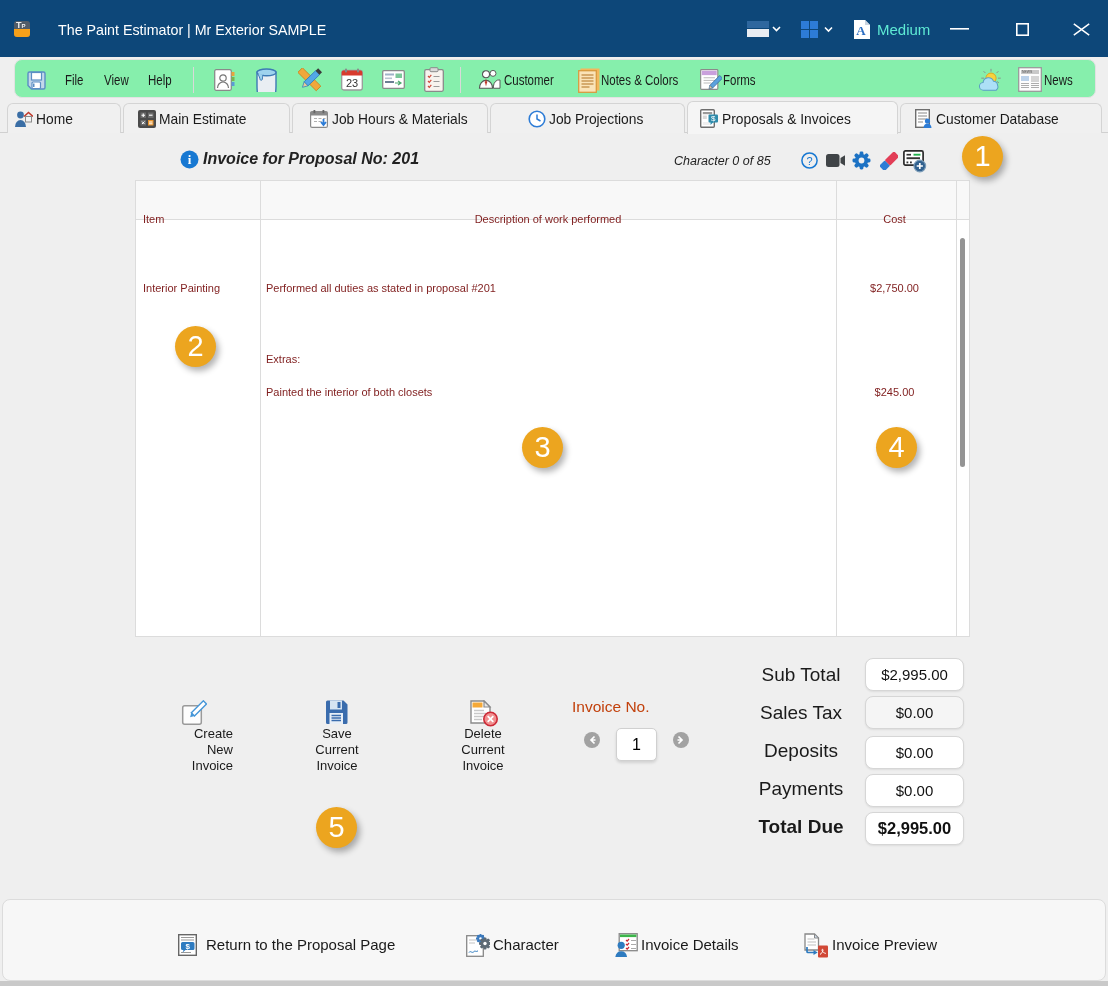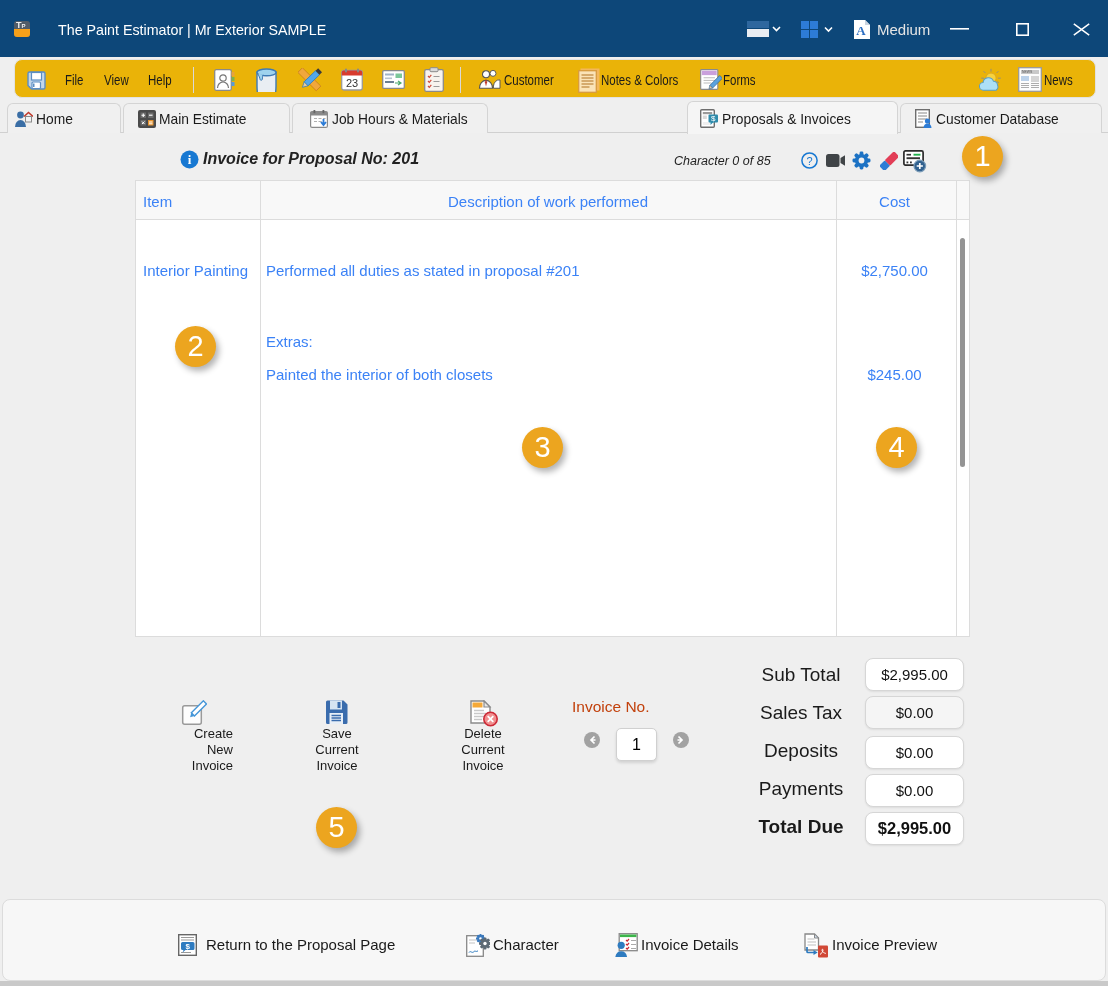--- a/index.html
+++ b/index.html
@@ -8,42 +8,42 @@
 .abs { position:absolute; }
 
 
 #titlebar { position:absolute; left:0; top:0; width:1108px; height:57px; background:#0d4779; }
 #titlebar .title { position:absolute; left:58px; top:21px; color:#fff; font-size:15px; transform:scaleX(0.95); transform-origin:0 0; }
 #appicon { position:absolute; left:14px; top:21px; width:16px; height:16px; border-radius:3px; overflow:hidden; background:#515c68; }
 #appicon .bottom { position:absolute; left:0; bottom:0; width:16px; height:8px; background:#f5a01a; }
 #appicon .t { position:absolute; left:2px; top:-1px; color:#f0f0f0; font-size:9px; font-weight:bold; }
 
 
-#toolbar { position:absolute; left:14px; top:59px; width:1082px; height:39px; background:#eab308; border:1px solid #e2e2e2; border-radius:8px; }
+#toolbar { position:absolute; left:14px; top:59px; width:1082px; height:39px; background:#86efac; border:1px solid #e2e2e2; border-radius:8px; }
 #toolbar .menu { position:absolute; top:12px; font-size:14px; color:#1a1a1a; transform:scaleX(0.82); transform-origin:0 0; }
 .vsep { position:absolute; top:7px; height:26px; width:1px; background:#d9d9d9; }
 .tbtext { position:absolute; top:12px; font-size:14px; color:#1a1a1a; transform:scaleX(0.82); transform-origin:0 0; }
 
 
 #tabrow { position:absolute; left:0; top:101px; width:1108px; height:31px; }
 #tabrow .line { position:absolute; left:0; top:31px; width:1108px; height:1px; background:#d0d0d0; }
 .tab { position:absolute; top:2px; height:30px; background:#f0f0f0; border:1px solid #d4d4d4; border-bottom:none; border-radius:6px 6px 0 0; font-size:15px; color:#1a1a1a; display:flex; align-items:center; justify-content:flex-start; gap:3px; }
 .tab .tt { display:inline-block; transform:scaleX(0.92); transform-origin:0 50%; white-space:nowrap; }
 .tab.active { top:0; height:33px; background:#f5f5f5; z-index:2; }
 
 
 #inforow { position:absolute; left:135px; top:145px; width:835px; height:30px; }
 
 
 #tbl { position:absolute; left:135px; top:180px; width:835px; height:457px; background:#fff; border:1px solid #dcdcdc; }
 #tbl .hdr { position:absolute; left:0; top:0; width:100%; height:39px; background:#f8f8f8; border-bottom:1px solid #dcdcdc; font-size:15px; color:#1a1a1a; }
 #tbl .c1 { position:absolute; left:124px; top:0; bottom:0; width:1px; background:#dcdcdc; }
 #tbl .c2 { position:absolute; left:700px; top:0; bottom:0; width:1px; background:#dcdcdc; }
 #tbl .c3 { position:absolute; left:820px; top:0; bottom:0; width:1px; background:#dcdcdc; }
-.cell { position:absolute; font-size:15px; color:#3b82f6; }
+.cell { position:absolute; font-size:11px; color:#7f1d1d;margin-top:20px; }
 
 
 #thumb { position:absolute; left:824px; top:57px; width:5px; height:229px; background:#949494; border-radius:3px; }
 
 
 .numcirc { position:absolute; width:41px; height:41px; border-radius:50%; background:#eca51f; color:#fff; font-size:29px; display:flex; align-items:center; justify-content:center; box-shadow:3px 4px 6px rgba(0,0,0,0.3); }
 
 
 .btnlabel { position:absolute; text-align:center; font-size:13px; color:#1a1a1a; line-height:16px; }
 
@@ -78,21 +78,21 @@
     <rect x="0" y="9" width="8" height="8" fill="#2d7cd6"></rect>
     <rect x="9" y="9" width="8" height="8" fill="#2d7cd6"></rect>
     <path d="M24 6.5 l3.5 3.5 L31 6.5" stroke="#fff" stroke-width="1.6" fill="none"></path>
   </svg>
 
   <svg class="abs" style="left:853px; top:20px;" width="18" height="19" viewBox="0 0 18 19">
     <path d="M1 0 h11 l5 5 v14 h-16 z" fill="#fff"></path>
     <path d="M12 0 l5 5 h-5 z" fill="#c9d4e0"></path>
     <text x="8" y="15" font-size="13" font-weight="bold" fill="#2d6fc2" text-anchor="middle" font-family="Liberation Serif, serif">A</text>
   </svg>
-  <div class="abs" style="left:877px; top:21px; color:#e5e5e5; font-size:15px;">Medium</div>
+  <div class="abs" style="left:877px; top:21px; color:#5eead4; font-size:15px;">Medium</div>
 
   <svg class="abs" style="left:950px; top:28px;" width="19" height="2" viewBox="0 0 19 2">
       <rect width="19" height="1.6" fill="#fff"></rect>
     </svg>
   <svg class="abs" style="left:1016px; top:23px;" width="13" height="13" viewBox="0 0 13 13">
       <rect x="0.8" y="0.8" width="11.4" height="11.4" fill="none" stroke="#fff" stroke-width="1.6"></rect>
     </svg>
   <svg class="abs" style="left:1073px; top:23px;" width="17" height="13" viewBox="0 0 17 13">
       <path d="M0.8 0.8 L16.2 12.2 M16.2 0.8 L0.8 12.2" stroke="#fff" stroke-width="1.5"></path>
     </svg>
@@ -236,20 +236,27 @@
   <div class="tab" style="left:292px; width:196px; padding-left:17px;">
     <svg width="19" height="18" viewBox="0 0 19 18">
         <rect x="0.6" y="1.6" width="16.8" height="15.8" rx="1.5" fill="#fff" stroke="#8a8a8a" stroke-width="1.2"></rect>
         <path d="M0.6 3 a1.5 1.5 0 0 1 1.5 -1.5 h13.8 a1.5 1.5 0 0 1 1.5 1.5 v2.5 h-16.8 z" fill="#8a8a8a"></path>
         <rect x="3.5" y="0" width="1.8" height="3.2" fill="#666"></rect>
         <rect x="12.5" y="0" width="1.8" height="3.2" fill="#666"></rect>
         <path d="M4 8.5 h3 M8.5 8.5 h3 M13 8.5 h2.5 M4 11.5 h3 M8.5 11.5 h3" stroke="#b0b0b0" stroke-width="1.2"></path>
         <path d="M13.5 9 v5 M11 12 l2.5 3 l2.5 -3" stroke="#2d7cd6" stroke-width="1.8" fill="none"></path>
       </svg>
       <span class="tt">Job Hours &amp; Materials</span>
+    </div>
+  <div class="tab" style="left:490px; width:195px; padding-left:37px;">
+    <svg width="18" height="18" viewBox="0 0 18 18">
+        <circle cx="9" cy="9" r="7.8" fill="#fff" stroke="#2d7cd6" stroke-width="1.6"></circle>
+        <path d="M9 4.5 v4.5 l3.5 2" stroke="#2d7cd6" stroke-width="1.5" fill="none"></path>
+      </svg>
+      <span class="tt">Job Projections</span>
     </div>
   <div class="tab active" style="left:687px; width:211px; padding-left:12px;">
     <svg width="19" height="19" viewBox="0 0 19 19">
         <rect x="0.7" y="0.7" width="13.6" height="17.6" rx="1" fill="#fff" stroke="#6e6e6e" stroke-width="1.4"></rect>
         <rect x="2.8" y="3" width="9.4" height="2.2" fill="#9a9a9a"></rect>
         <rect x="2.8" y="6.5" width="4" height="3.5" fill="#d9d9d9"></rect>
         <rect x="2.8" y="13" width="7" height="3" fill="#efefef"></rect>
         <g>
           <rect x="8.5" y="5.5" width="9.5" height="8" rx="1" fill="#2e8bab"></rect>
           <path d="M10.5 13 l0 3 l3 -3 z" fill="#2e8bab"></path>

